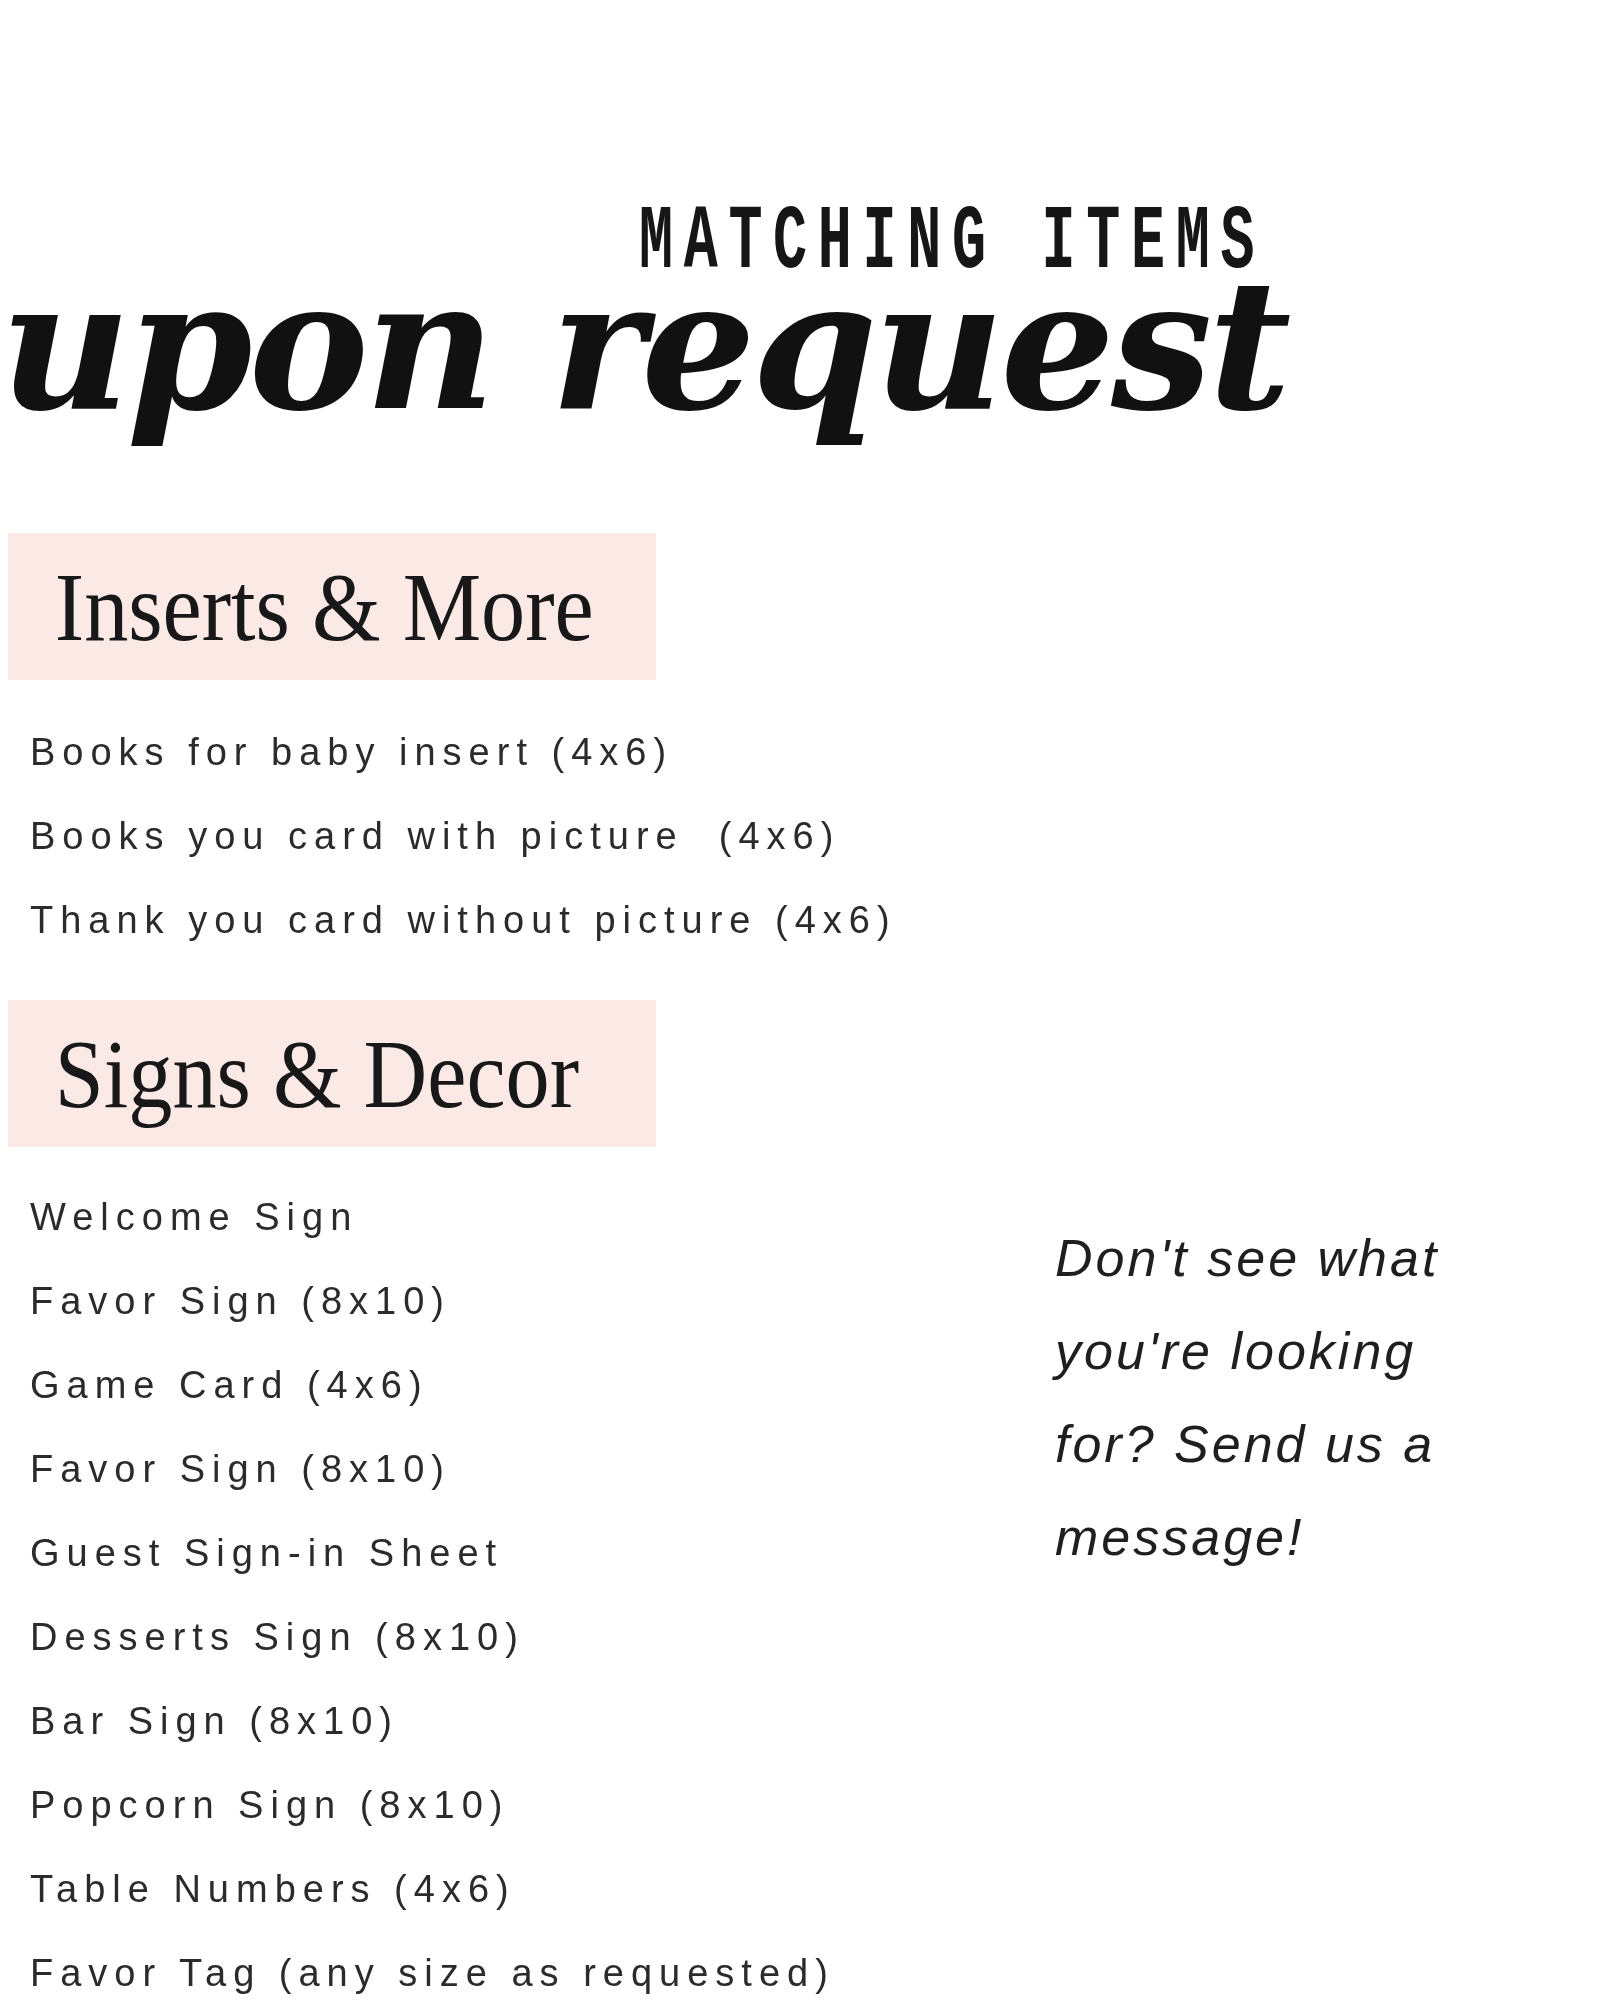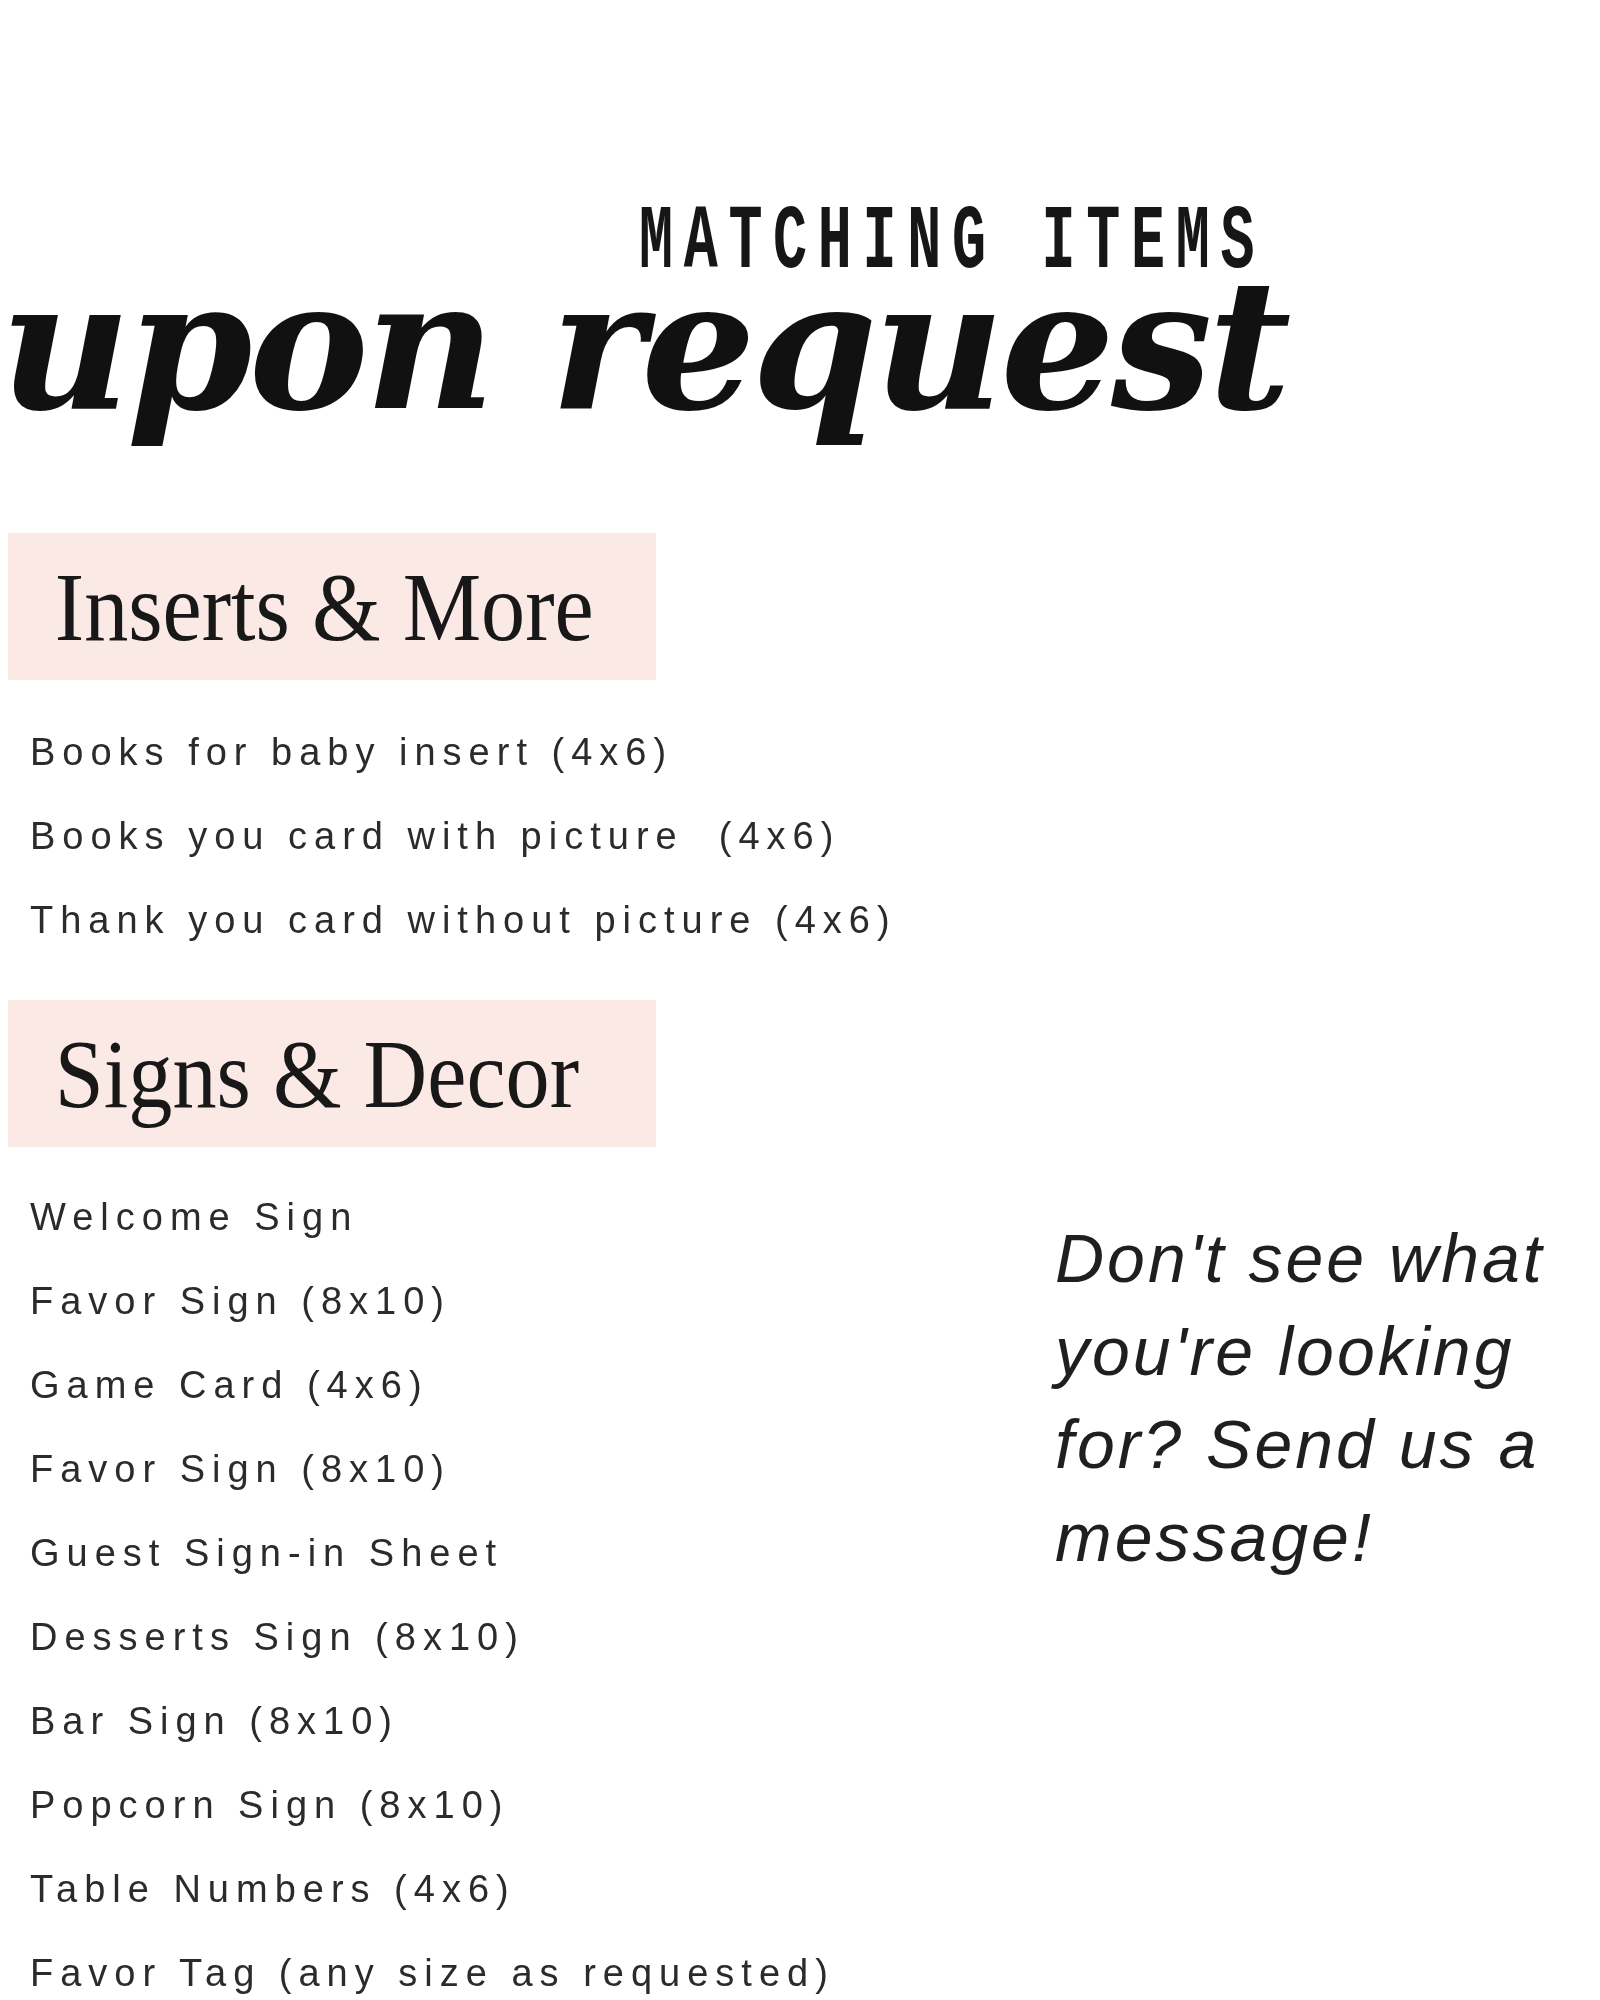--- a/index.html
+++ b/index.html
@@ -100,21 +100,21 @@
   .item-list.second { top: 1175px; }
 
   
   .note {
     position: absolute;
     left: 1055px;
     top: 1212px;
     font-family: "Liberation Sans", sans-serif;
     font-style: italic;
     font-weight: 500;
-    font-size: 68px;
+    font-size: 52px;
     letter-spacing: 3px;
     color: #1f1f1f;
   }
   .note div {
     line-height: 93px;
     white-space: pre;
   }
 </style>
 </head>
 <body>

